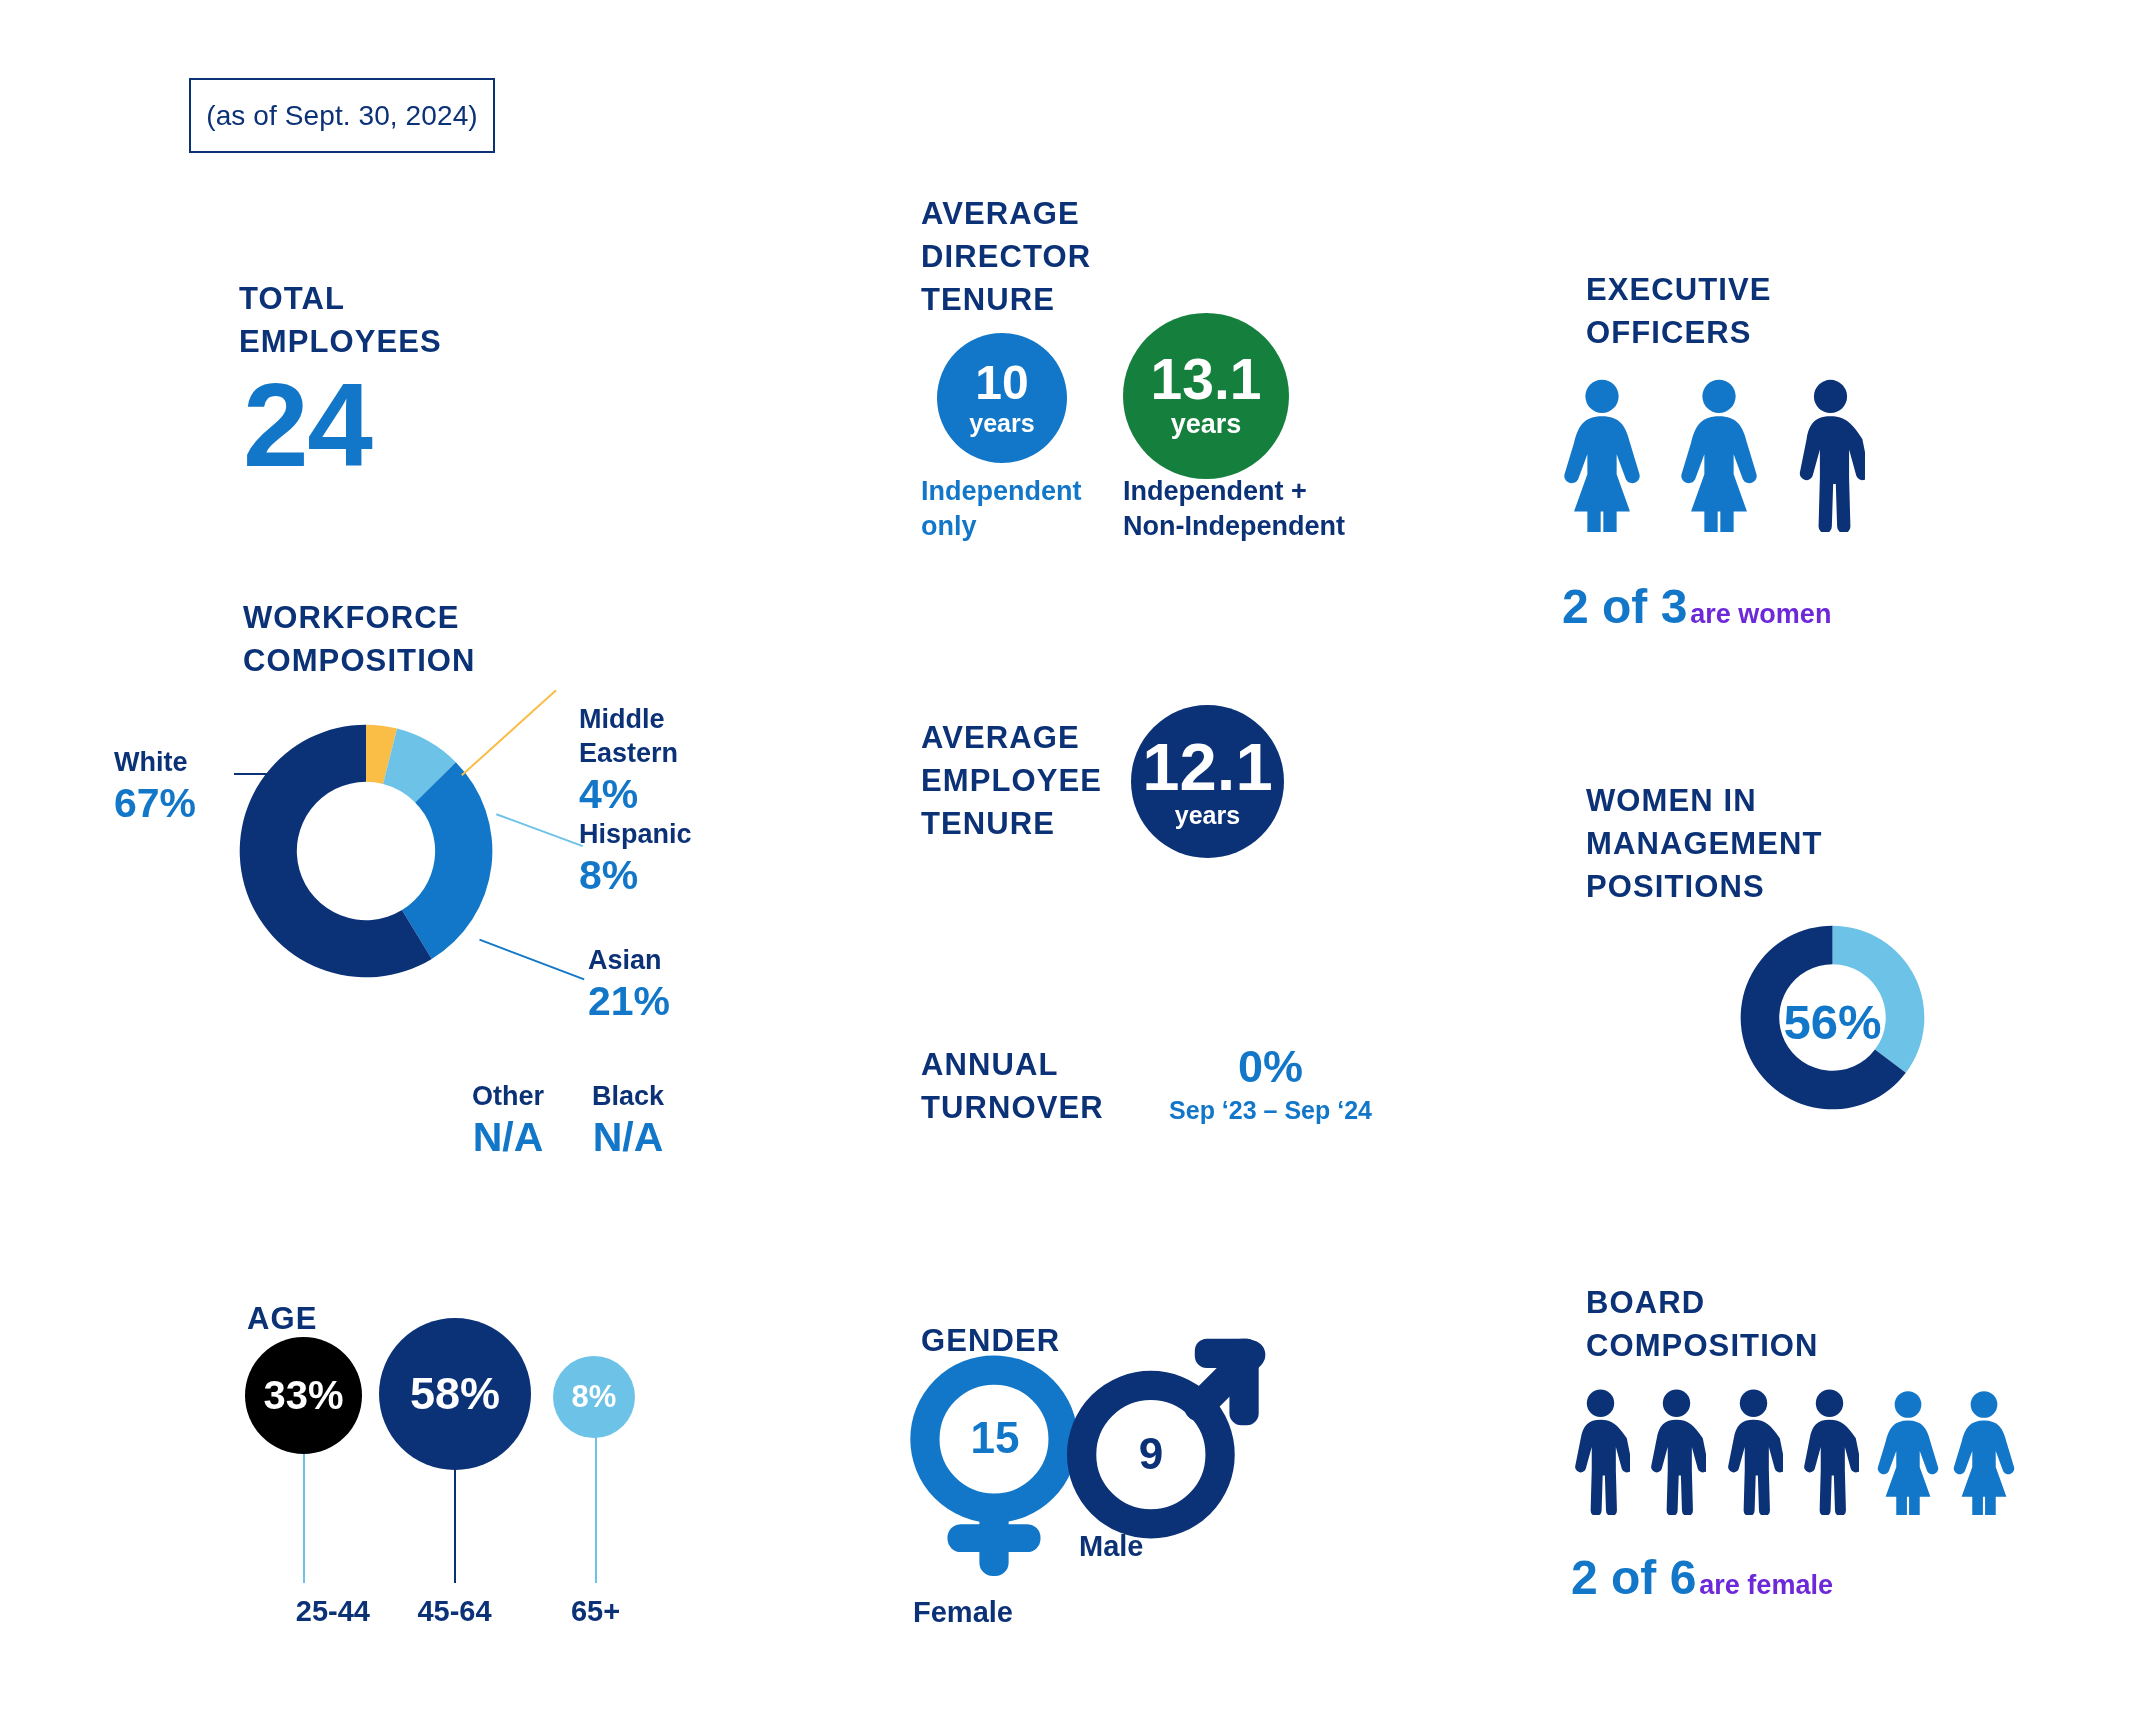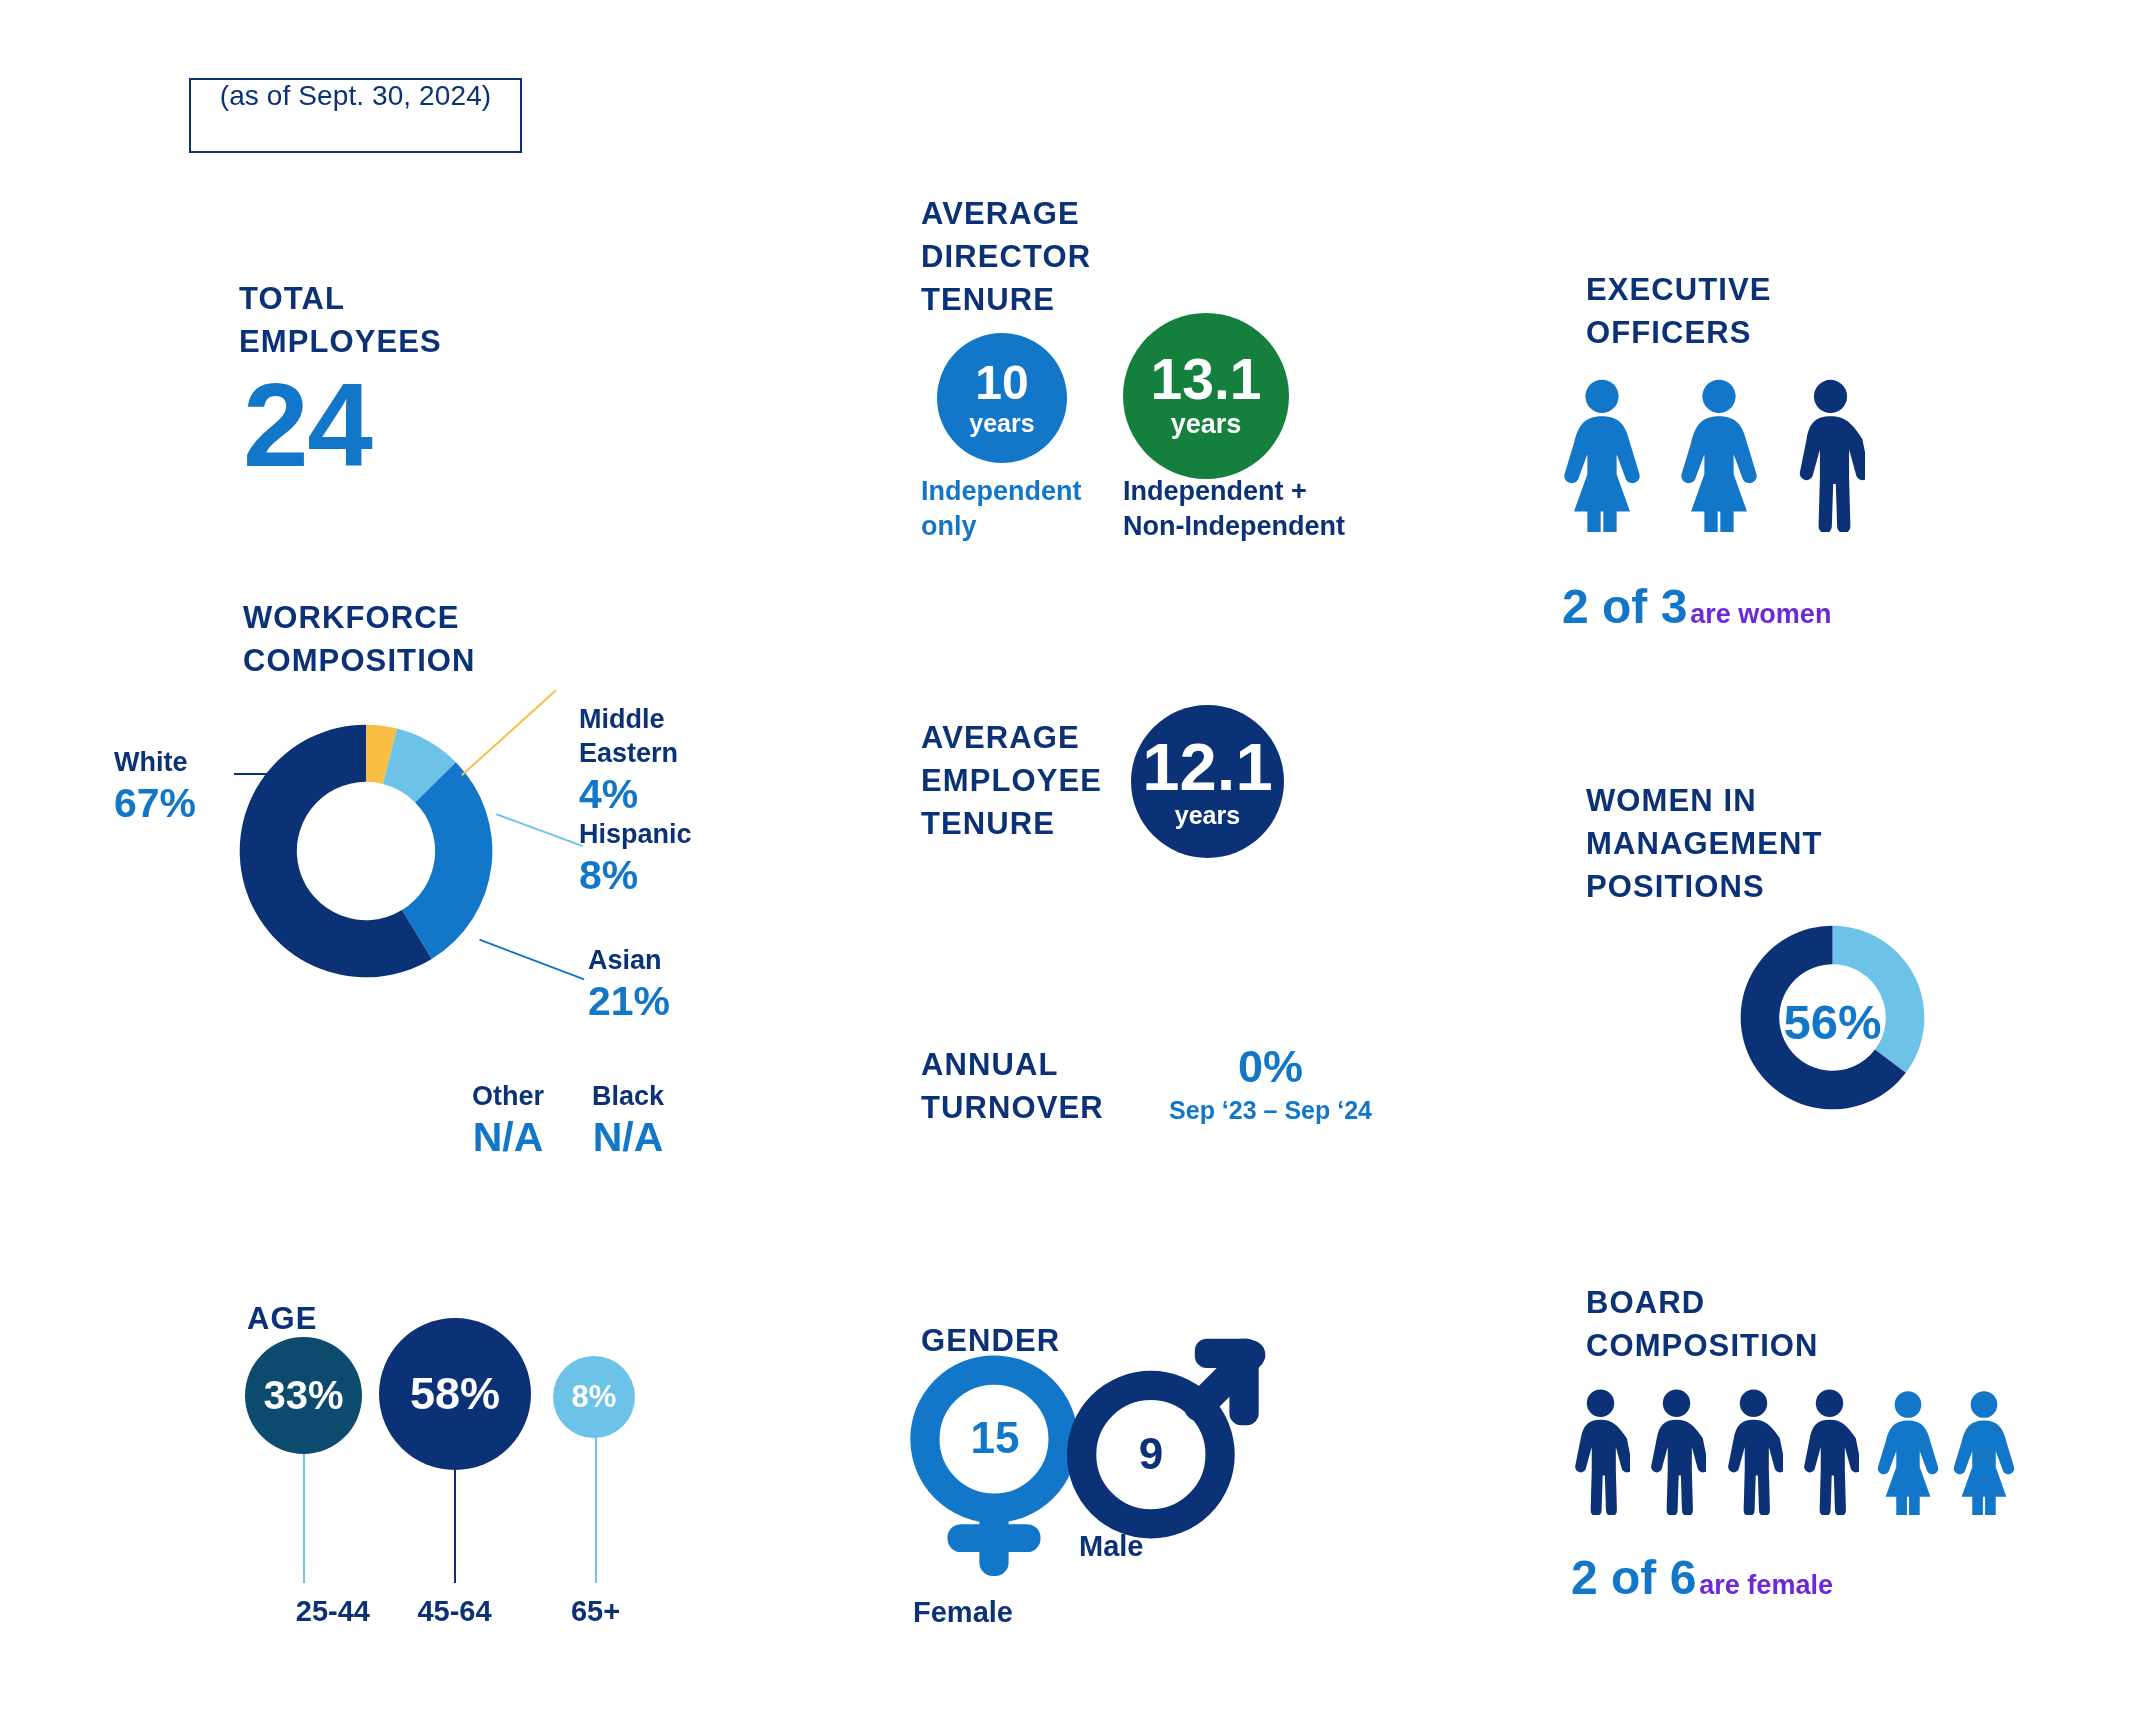--- a/index.html
+++ b/index.html
@@ -11,23 +11,23 @@
     position: relative;
     font-family: "Liberation Sans", sans-serif;
     color: #0B3177;
     overflow: hidden;
   }
   .abs { position: absolute; }
 
   
   #date-badge {
     left: 189px; top: 78px;
-    width: 333px; height: 75px;
+    width: 306px; height: 75px;
     border: 2px solid #0B3177;
-    display: flex; justify-content: center;
+    display: flex; align-items: center; justify-content: center;
     box-sizing: border-box;
   }
   #date-badge .txt {
     font-size: 28px; color: #0B3177; letter-spacing: 0.1px;
   }
 
   
   .sect-title {
     font-size: 31px; font-weight: bold; color: #0B3177;
     letter-spacing: 1.1px; line-height: 1.38;
@@ -168,21 +168,21 @@
   <div class="cat-name" style="text-align:center;">Black</div>
   <div class="cat-pct" style="text-align:center;">N/A</div>
 </div>
 
 <div class="abs sect-title" style="left:247px; top:1298px;">AGE</div>
 
 <div class="age-stem" style="left:303px; top:1450px; height:133px; background:#6DC2E8;"></div>
 <div class="age-stem" style="left:454px; top:1463px; height:120px; background:#0B3177;"></div>
 <div class="age-stem" style="left:595px; top:1437px; height:146px; background:#6DC2E8;"></div>
 
-<div class="age-circle" style="left:245px; top:1337px; width:117px; height:117px; background:#0c4a6e; font-size:40px;">
+<div class="age-circle" style="left:245px; top:1337px; width:117px; height:117px; background:#000000; font-size:40px;">
   <span>33%</span>
 </div>
 <div class="age-circle" style="left:379px; top:1318px; width:152px; height:152px; background:#0B3177; font-size:45px;">
   <span>58%</span>
 </div>
 <div class="age-circle" style="left:553px; top:1356px; width:82px; height:82px; background:#6DC2E8; font-size:31px;">
   <span>8%</span>
 </div>
 
 <div class="age-label" style="left:237px; top:1595px; width:133px;text-align:right;">25-44</div>

